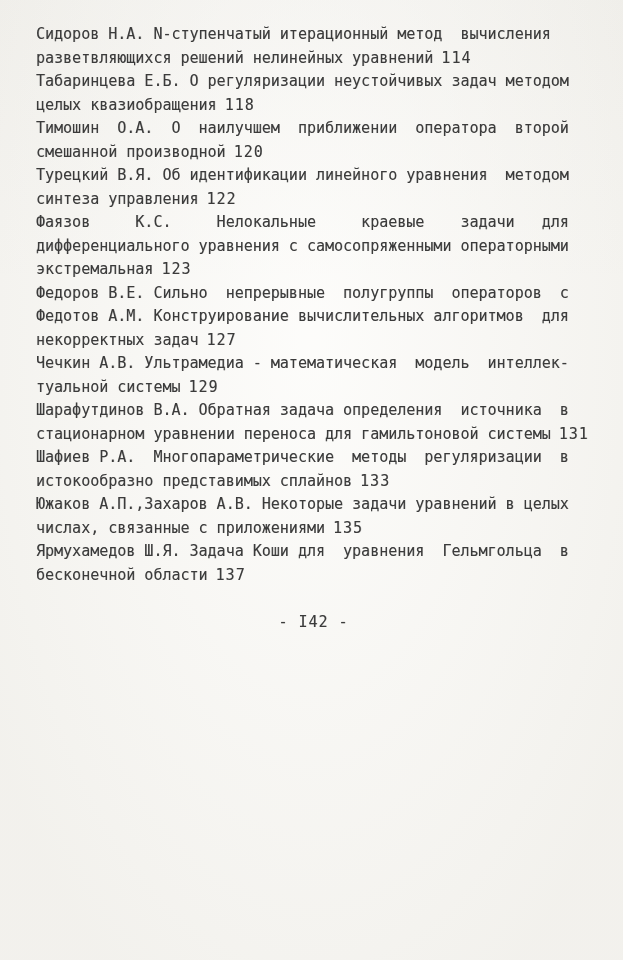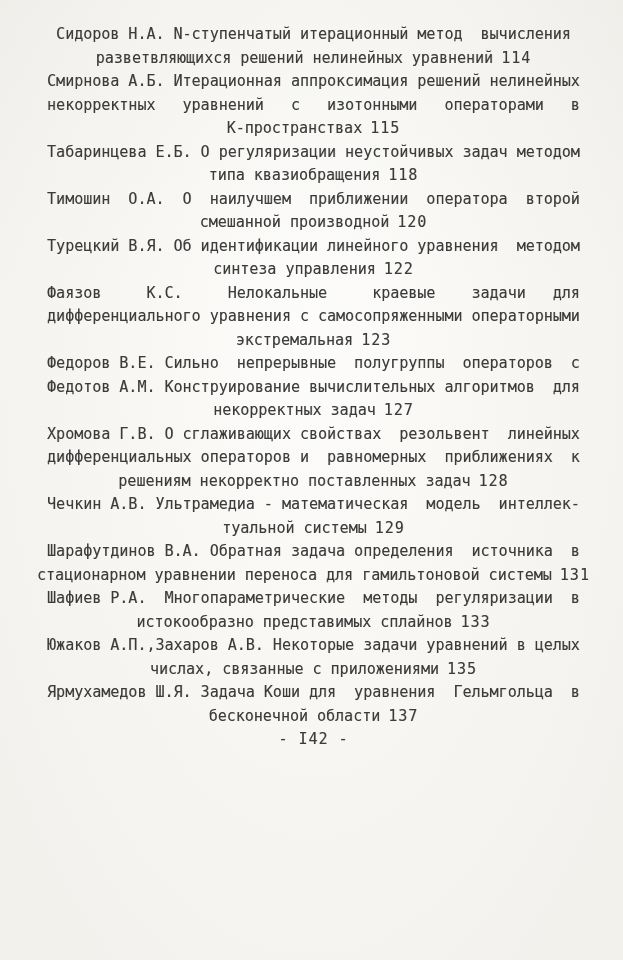--- a/index.html
+++ b/index.html
@@ -26,82 +26,73 @@
     text-shadow: 0.4px 0.4px 0.6px rgba(59,59,59,0.35);
   }
   .toc-list {
     width: 100%;
   }
   .entry {
     width: 100%;
   }
   .line {
     display: flex;
-    justify-content: center;
+    justify-content: flex-start;
     align-items: baseline;
     white-space: pre;
     width: 100%;
   }
   .line-text {
     white-space: pre;
     flex: 0 1 auto;
     overflow: hidden;
   }
   .page-no {
     flex: 0 0 auto;
     padding-left: 8px;
     letter-spacing: 1px;
   }
   .footer {
+    margin-top: 24px;
     text-align: center;
     letter-spacing: 1px;
   }
 </style>
 </head>
 <body>
 
 <div class="page" style="--paper: #faf9f5; --ink: #3b3b3b;">
   <div class="toc-list">
       <div class="entry">
         <div class="line"><span class="line-text">Сидоров Н.А. N-ступенчатый итерационный метод  вычисления</span></div>
         <div class="line"><span class="line-text">разветвляющихся решений нелинейных уравнений</span><span class="page-no">114</span></div>
       </div>
       <div class="entry">
-        <div class="line"><span class="line-text">Смирнова А.Б. Итерационная аппроксимация решений нелинейных</span></div>
-        <div class="line"><span class="line-text">некорректных   уравнений   с   изотонными   операторами   в</span></div>
-        <div class="line"><span class="line-text">К-пространствах</span><span class="page-no">115</span></div>
-      </div>
-      <div class="entry">
         <div class="line"><span class="line-text">Табаринцева Е.Б. О регуляризации неустойчивых задач методом</span></div>
-        <div class="line"><span class="line-text">типа квазиобращения</span><span class="page-no">118</span></div>
+        <div class="line"><span class="line-text">целых квазиобращения</span><span class="page-no">118</span></div>
       </div>
       <div class="entry">
         <div class="line"><span class="line-text">Тимошин  О.А.  О  наилучшем  приближении  оператора  второй</span></div>
         <div class="line"><span class="line-text">смешанной производной</span><span class="page-no">120</span></div>
       </div>
       <div class="entry">
         <div class="line"><span class="line-text">Турецкий В.Я. Об идентификации линейного уравнения  методом</span></div>
         <div class="line"><span class="line-text">синтеза управления</span><span class="page-no">122</span></div>
       </div>
       <div class="entry">
         <div class="line"><span class="line-text">Фаязов     К.С.     Нелокальные     краевые    задачи   для</span></div>
         <div class="line"><span class="line-text">дифференциального уравнения с самосопряженными операторными</span></div>
         <div class="line"><span class="line-text">экстремальная</span><span class="page-no">123</span></div>
       </div>
       <div class="entry">
         <div class="line"><span class="line-text">Федоров В.Е. Сильно  непрерывные  полугруппы  операторов  с</span></div>
       </div>
       <div class="entry">
         <div class="line"><span class="line-text">Федотов А.М. Конструирование вычислительных алгоритмов  для</span></div>
         <div class="line"><span class="line-text">некорректных задач</span><span class="page-no">127</span></div>
-      </div>
-      <div class="entry">
-        <div class="line"><span class="line-text">Хромова Г.В. О сглаживающих свойствах  резольвент  линейных</span></div>
-        <div class="line"><span class="line-text">дифференциальных операторов и  равномерных  приближениях  к</span></div>
-        <div class="line"><span class="line-text">решениям некорректно поставленных задач</span><span class="page-no">128</span></div>
       </div>
       <div class="entry">
         <div class="line"><span class="line-text">Чечкин А.В. Ультрамедиа - математическая  модель  интеллек-</span></div>
         <div class="line"><span class="line-text">туальной системы</span><span class="page-no">129</span></div>
       </div>
       <div class="entry">
         <div class="line"><span class="line-text">Шарафутдинов В.А. Обратная задача определения  источника  в</span></div>
         <div class="line"><span class="line-text">стационарном уравнении переноса для гамильтоновой системы</span><span class="page-no">131</span></div>
       </div>
       <div class="entry">

